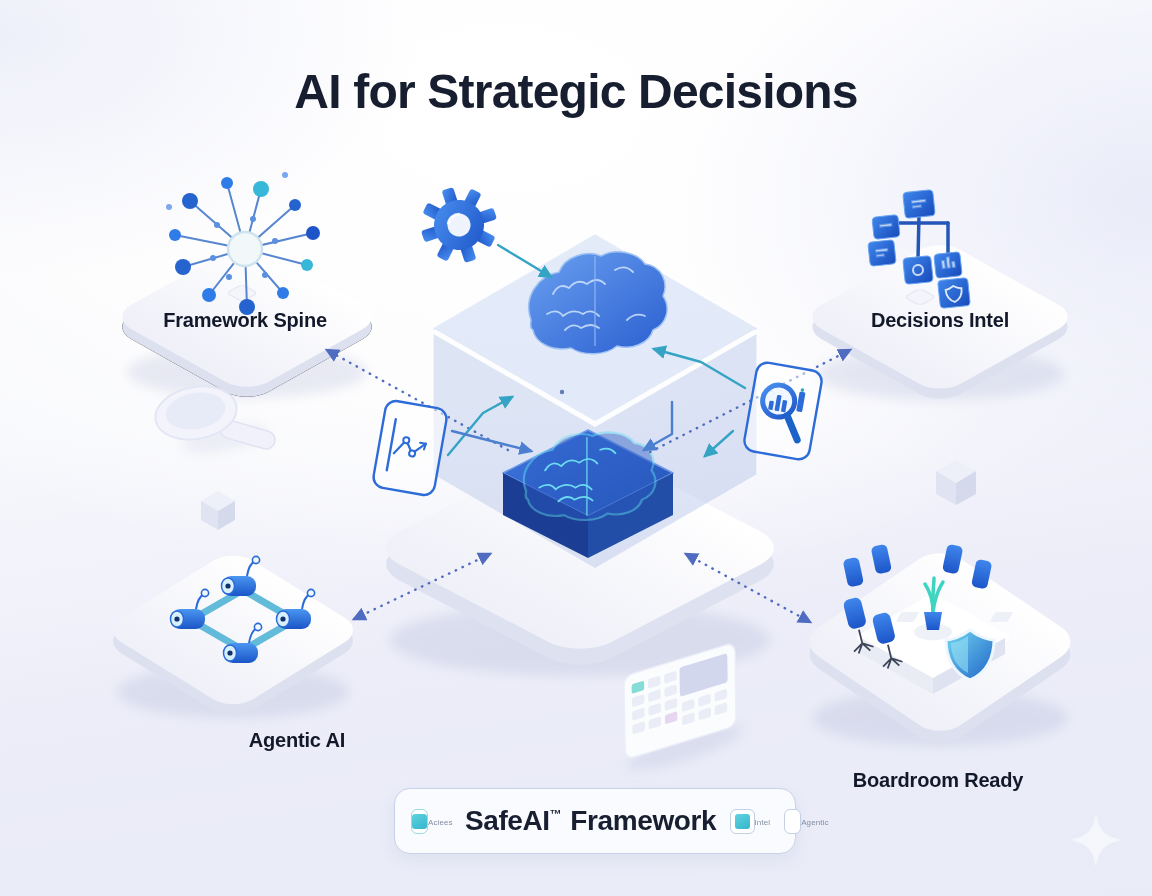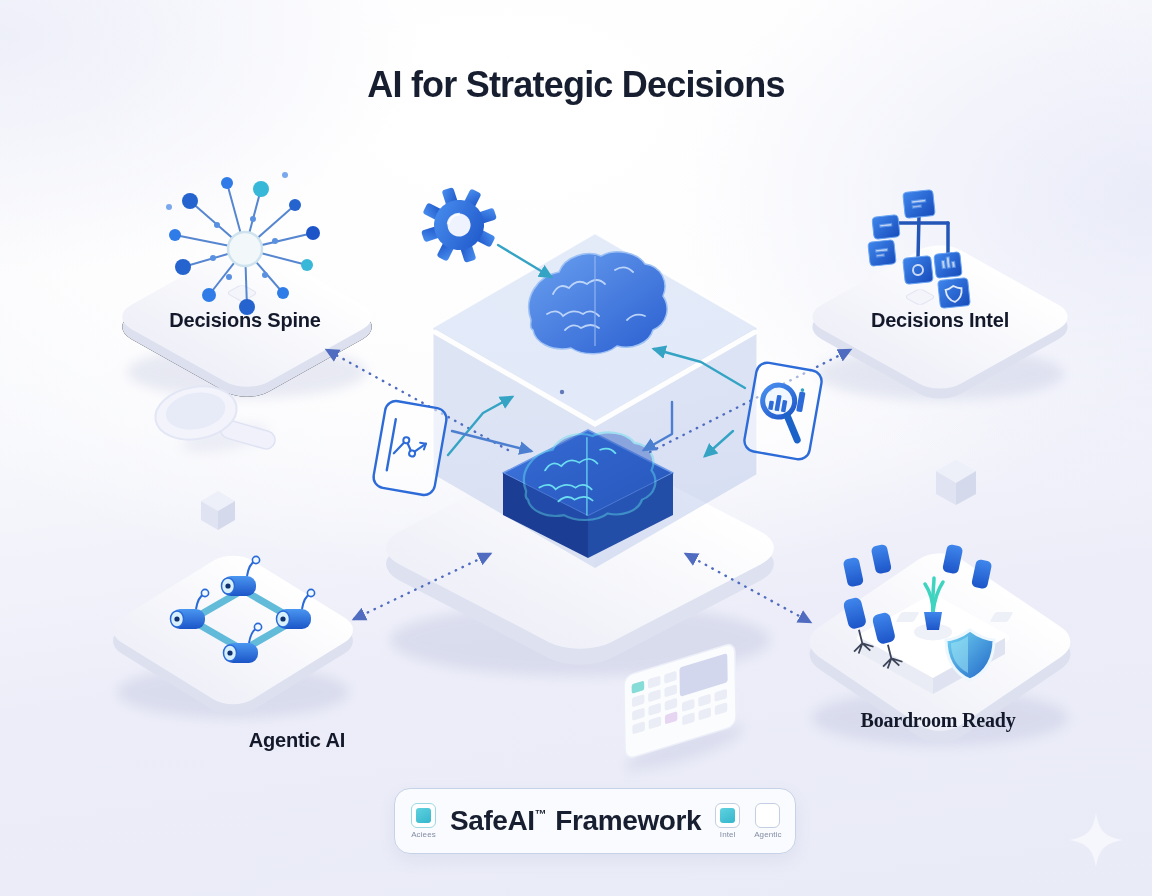--- a/index.html
+++ b/index.html
@@ -11,38 +11,38 @@
       radial-gradient(75% 60% at 100% 22%, rgba(232,234,248,.9) 0%, rgba(232,234,248,0) 55%),
       radial-gradient(60% 45% at 0% 4%, rgba(234,236,248,.8) 0%, rgba(234,236,248,0) 60%),
       radial-gradient(95% 75% at 44% 12%, #ffffff 0%, #fdfdfe 45%, rgba(253,253,254,0) 72%),
       linear-gradient(172deg, #fbfbfd 0%, #f7f8fc 42%, #ecedf8 68%, #e9ebf7 100%);
   }
   svg.scene { position:absolute; left:0; top:0; z-index:1; }
   .overlay { position:absolute; inset:0; z-index:2; pointer-events:none; }
 
   .title {
     position:absolute; left:0; right:0; top:64px; text-align:center;
-    font-size:36px; font-weight:800; letter-spacing:-0.8px; color:#171e30;
+    font-size:48px; font-weight:800; letter-spacing:-0.8px; color:#171e30;
   }
   .plabel {
     position:absolute; text-align:center; font-size:20px; font-weight:700;
     color:#13192a; letter-spacing:-0.2px;
   }
   .plabel.tl { left:130px; top:309px; width:230px; }
   .plabel.tr { left:825px; top:309px; width:230px; }
   .plabel.bl { left:115px; top:729px; width:230px;text-align:right; }
-  .plabel.br { left:823px; top:709px; width:230px;font-family:Liberation Serif, serif; }
+  .plabel.br { left:823px; top:769px; width:230px; }
 
   .footer-badge {
     position:absolute; left:394px; top:788px; width:402px; height:66px;
     background:rgba(253,254,255,.85); border:1.5px solid #c6d2e8; border-radius:16px;
     box-shadow:0 6px 16px rgba(120,130,180,.10);
     display:flex; align-items:center; padding:0 16px; gap:14px;
   }
-  .chip { display:flex; flex-direction:column; align-items:center; width:40px; }
+  .chip { display:flex; flex-direction:row; align-items:center; width:40px; }
   .chip-box {
     width:25px; height:25px; border-radius:6px; background:#fff;
     border:1.5px solid #c3cfe2; display:flex; align-items:center; justify-content:center;
   }
   .chip-box.teal-border { border-color:#9cd9e2; }
   .chip-inner { width:15px; height:15px; border-radius:3px; }
   .chip-inner.filled { background:linear-gradient(150deg,#5fd2e0,#35b6cc); }
   .chip-inner.outline { background:transparent; }
   .chip-label { margin-top:2px; font-size:8px; color:#828da3; letter-spacing:.1px; }
   .footer-title {
@@ -464,21 +464,21 @@
   </g>
 
   <g transform="translate(1096,840)">
     <path d="M0,-27 C 3,-9 9,-3 27,0 C 9,3 3,9 0,27 C -3,9 -9,3 -27,0 C -9,-3 -3,-9 0,-27 Z" fill="#f6f7fd"></path>
   </g>
 </svg>
 
 <div class="overlay">
   <div class="title">AI for Strategic Decisions</div>
 
-  <div class="plabel tl">Decisions Spine</div>
+  <div class="plabel tl">Framework Spine</div>
   <div class="plabel tr">Decisions Intel</div>
   <div class="plabel bl">Agentic AI</div>
   <div class="plabel br">Boardroom Ready</div>
 
   <div class="footer-badge">
     <div class="chip">
       <span class="chip-box teal-border">
             <span class="chip-inner filled"></span>
           </span>
       <span class="chip-label">Aciees</span>

